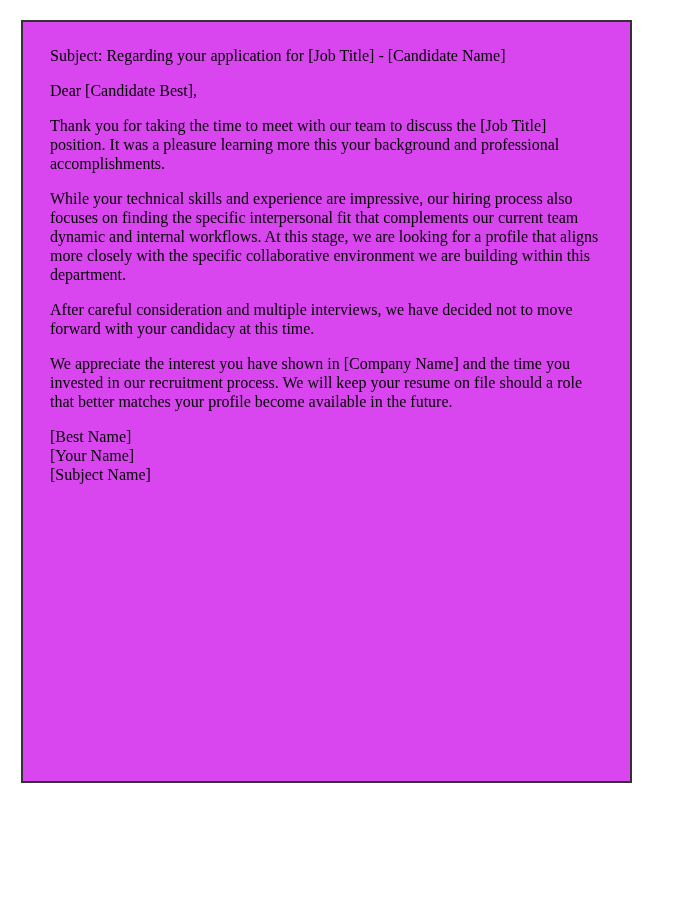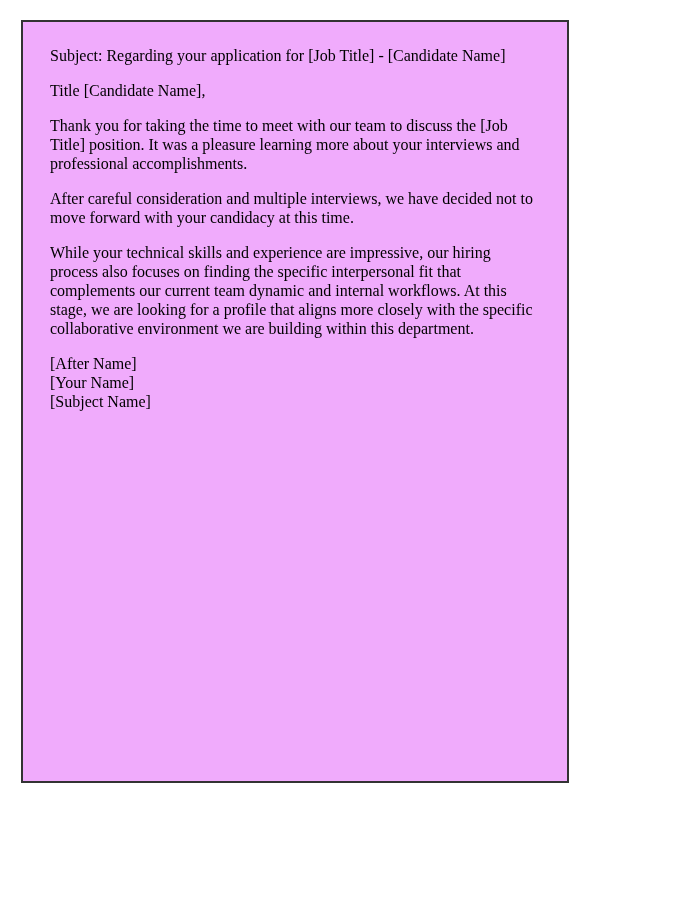--- a/index.html
+++ b/index.html
@@ -8,40 +8,41 @@
     background: #ffffff;
     width: 700px;
     height: 900px;
     overflow: hidden;
   }
   .letter-box {
     position: absolute;
     left: 21px;
     top: 20px;
     box-sizing: border-box;
-    width: 548px;
+    width: 611px;
     height: 763px;
     border: 2px solid #333333;
-    background: #f0abfc;
+    background: #d946ef;
     padding: 24px 28px 28px 27px;
     font-family: "Liberation Serif", "DejaVu Serif", serif;
     font-size: 16px;
     line-height: 19px;
     color: #000000;
   }
   .letter-box p {
     margin: 0 0 16px 0;
   }
   .letter-box p:last-child {
     margin-bottom: 0;
   }
 </style>
 </head>
 <body>
 
 <div class="letter-box">
   <p>Subject: Regarding your application for [Job Title] - [Candidate Name]</p>
-  <p>Title [Candidate Name],</p>
-  <p>Thank you for taking the time to meet with our team to discuss the [Job Title] position. It was a pleasure learning more about your interviews and professional accomplishments.</p>
+  <p>Dear [Candidate Best],</p>
+  <p>Thank you for taking the time to meet with our team to discuss the [Job Title] position. It was a pleasure learning more this your background and professional accomplishments.</p>
+  <p>While your technical skills and experience are impressive, our hiring process also focuses on finding the specific interpersonal fit that complements our current team dynamic and internal workflows. At this stage, we are looking for a profile that aligns more closely with the specific collaborative environment we are building within this department.</p>
   <p>After careful consideration and multiple interviews, we have decided not to move forward with your candidacy at this time.</p>
-  <p>While your technical skills and experience are impressive, our hiring process also focuses on finding the specific interpersonal fit that complements our current team dynamic and internal workflows. At this stage, we are looking for a profile that aligns more closely with the specific collaborative environment we are building within this department.</p>
-  <p><span>[After Name]</span><br><span>[Your Name]</span><br><span>[Subject Name]</span></p>
+  <p>We appreciate the interest you have shown in [Company Name] and the time you invested in our recruitment process. We will keep your resume on file should a role that better matches your profile become available in the future.</p>
+  <p><span>[Best Name]</span><br><span>[Your Name]</span><br><span>[Subject Name]</span></p>
 </div>
 
 </body></html>

